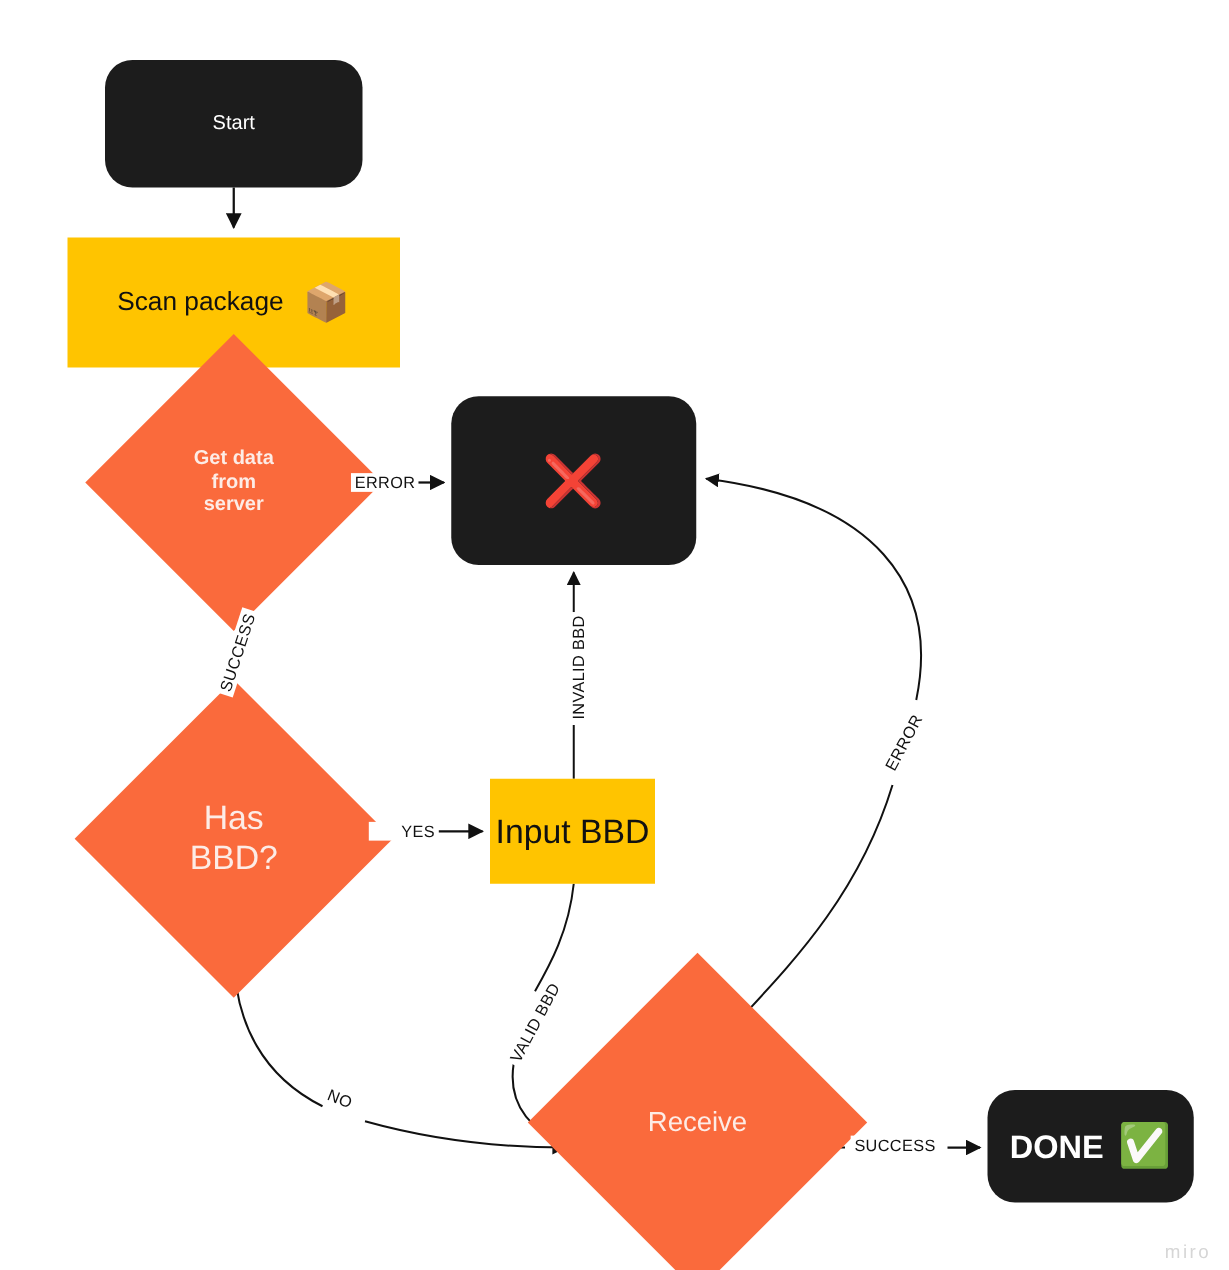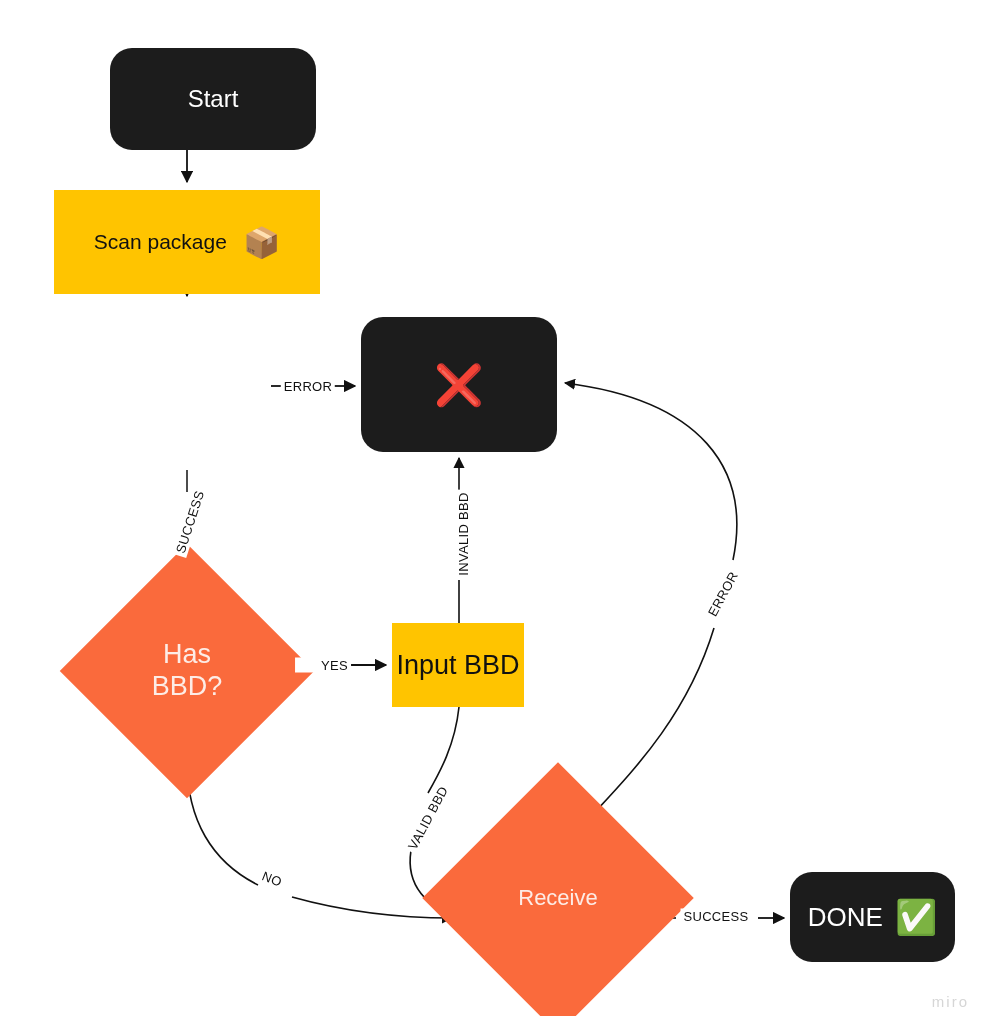--- a/index.html
+++ b/index.html
@@ -151,31 +151,39 @@
     <path d="M 459 707 C 455 745, 440 772, 428 793" fill="none" stroke="#111111" stroke-width="1.6"></path>
     <path d="M 414 838 C 404 870, 412 898, 452 916" fill="none" stroke="#111111" stroke-width="1.6" marker-end="url(#arrow)"></path>
 
     <path d="M 560 852 C 600 800, 680 740, 714 628" fill="none" stroke="#111111" stroke-width="1.6"></path>
     <path d="M 733 560 C 752 468, 700 400, 565 383" fill="none" stroke="#111111" stroke-width="1.6" marker-end="url(#arrow)"></path>
 
     <path d="M 654 918 L 676 918" fill="none" stroke="#111111" stroke-width="1.6"></path>
     <path d="M 758 918 L 784 918" fill="none" stroke="#111111" stroke-width="1.8" marker-end="url(#arrow)"></path>
   </svg>
 
-  <div class="node node-terminal" style="left:84px; top:48px; width:206px; height:102px; font-size:24px;margin-left:26px;">
+  <div class="node node-terminal" style="left:84px; top:48px; width:206px; height:102px; font-size:16px;">
     <span>Start</span>
   </div>
 
   <div class="node node-process" style="left:54px; top:190px; width:266px; height:104px; font-size:21px;">
     <div class="pkg-inner">
       <span>Scan package</span>
       <span class="emoji" style="font-size:30px;">📦</span>
     </div>
   </div>
 
+  <div class="diamond" style="left:103px; top:302px; width:168px; height:168px;">
+    <div class="dshape"></div>
+    <div class="dlabel" style="font-size:16px; font-weight:bold;">
+      <span style="white-space:pre-line;">Get data
+from
+server</span>
+    </div>
+  </div>
 
   <div class="node node-terminal" style="left:361px; top:317px; width:196px; height:135px; font-size:24px;">
     <div class="quarantine-inner">
       <span class="emoji x-mark">❌</span>
     </div>
   </div>
 
   <div class="diamond" style="left:97px; top:581px; width:180px; height:180px;">
     <div class="dshape"></div>
     <div class="dlabel" style="font-size:27px;">
@@ -188,21 +196,21 @@
     <span>Input BBD</span>
   </div>
 
   <div class="diamond" style="left:462px; top:802px; width:192px; height:192px;">
     <div class="dshape"></div>
     <div class="dlabel" style="font-size:22px;">
       <span>Receive</span>
     </div>
   </div>
 
-  <div class="node node-terminal" style="left:790px; top:872px; width:165px; height:90px; font-size:26px;">
+  <div class="node node-terminal" style="left:790px; top:872px; width:165px; height:90px; font-size:26px;font-weight:bold;">
     <div class="done-inner">
       <span>DONE</span>
       <span class="emoji check-mark">✅</span>
     </div>
   </div>
 
   <div class="edge-label" style="left:308px; top:386px; transform: translate(-50%,-50%) rotate(0deg);">ERROR</div>
 
   <div class="edge-label" style="left:190px; top:522px; transform: translate(-50%,-50%) rotate(-72deg);">SUCCESS</div>
 

